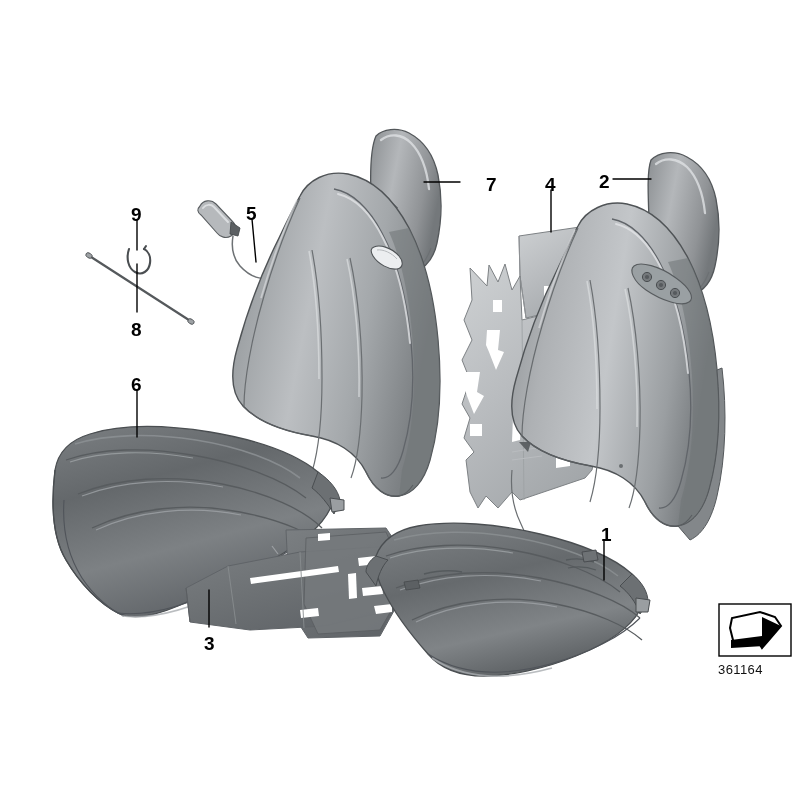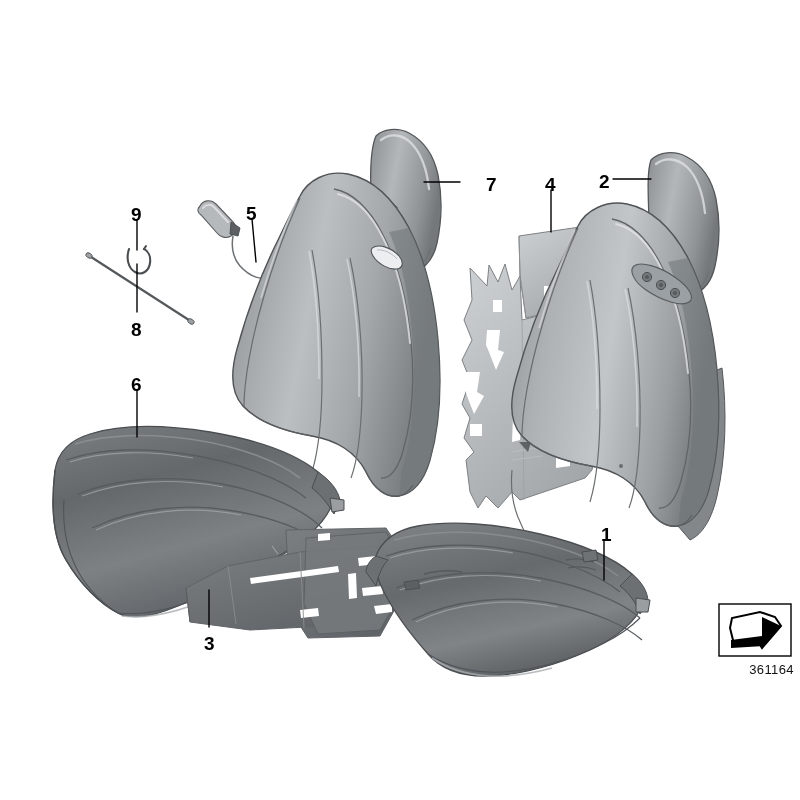--- a/index.html
+++ b/index.html
@@ -1,20 +1,20 @@
 <!DOCTYPE html>
 <html><head>
 <meta charset="utf-8">
 <style>
   html,body{margin:0;padding:0;background:#ffffff;}
   body{width:800px;height:800px;overflow:hidden;font-family:"Liberation Sans",sans-serif;}
   #stage{position:relative;width:800px;height:800px;background:#fff;}
   #art{position:absolute;left:0;top:0;width:800px;height:800px;}
   .callout{position:absolute;font-family:"Liberation Sans",sans-serif;font-weight:bold;font-size:19px;color:#000;line-height:1;user-select:none;}
-  #diagid{position:absolute;left:718px;top:662px;width:76px;text-align:right;font-family:"Liberation Sans",sans-serif;font-size:13px;color:#111;letter-spacing:.4px;}
+  #diagid{position:absolute;left:718px;top:662px;width:76px;text-align:left;font-family:"Liberation Sans",sans-serif;font-size:13px;color:#111;letter-spacing:.4px;}
 </style>
 </head>
 <body>
 
 <div id="stage">
 
   <svg id="art" viewBox="0 0 800 800" xmlns="http://www.w3.org/2000/svg">
     <defs>
       <linearGradient id="gBackL" x1="0" y1="0" x2="1" y2="0.3">
         <stop offset="0" stop-color="#83878a"></stop>

